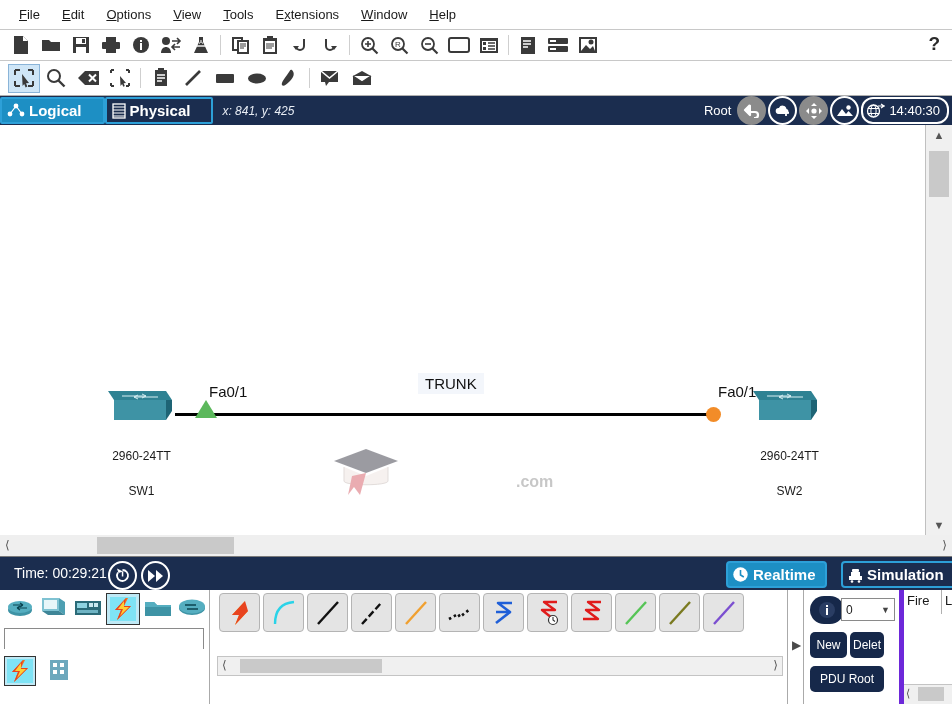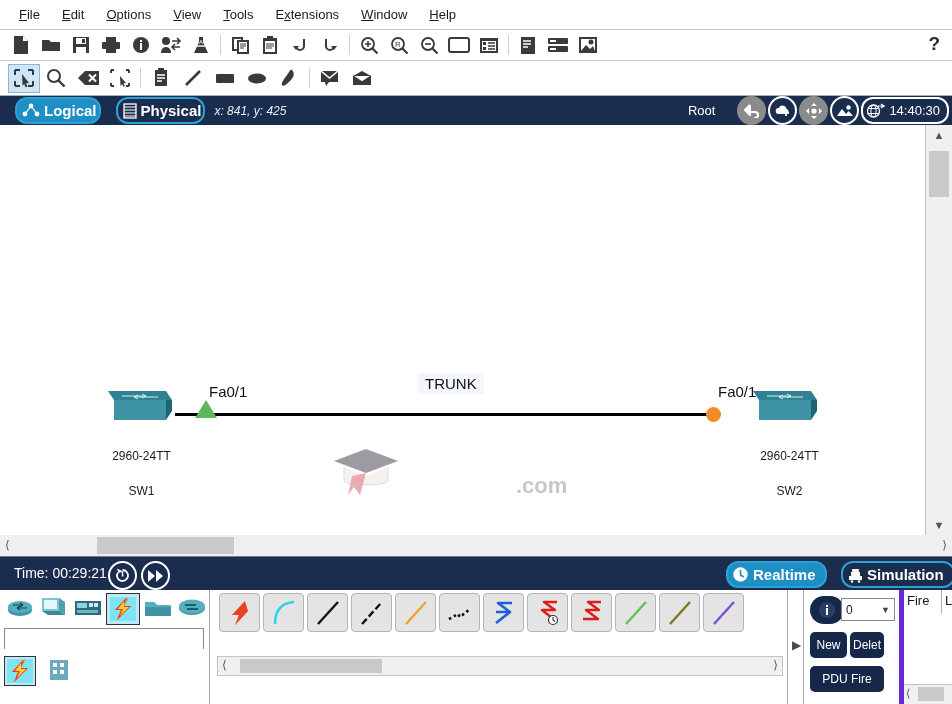--- a/index.html
+++ b/index.html
@@ -84,41 +84,41 @@
     position: absolute; left: 0; top: 96px;
     width: 952px; height: 29px;
     background: #1b2d4f;
     display: flex; align-items: center;
     box-sizing: border-box;
   }
   .pill {
     display: flex; align-items: center;
     height: 23px;
     border: 2px solid #2da0d8;
-    border-radius: 12px;
-    padding: 0 2px 0 5px;
-    margin-left: 15px;
+    border-radius: 2px;
+    padding: 0 21px 0 5px;
+    margin-left: 0;
     color: #ffffff;
     font-size: 15px; font-weight: bold;
     cursor: default;
     white-space: nowrap;
   }
   .pill.active { background: #1d8fc4; }
   .pill .gl { margin-right: 4px; display: flex; align-items: center; }
   .coords {
     color: #e8edf5; font-size: 12px;
     margin-left: 9px; font-style: italic;
     white-space: nowrap;
   }
   .tb-right {
     position: absolute; right: 3px; top: 0;
     height: 29px;
     display: flex; align-items: center;
   }
-  .rootlabel { color: #ffffff; font-size: 13px; margin-right: 22px; }
+  .rootlabel { color: #ffffff; font-size: 13px; margin-right: 6px; }
   .circbtn {
     width: 25px; height: 25px;
     border-radius: 50%;
     border: 2px solid #ffffff;
     display: flex; align-items: center; justify-content: center;
     margin-right: 2px;
     cursor: default;
     background: #1b2d4f;
   }
   .circbtn.grey { background: #8b8b8b; border-color: #8b8b8b; }
@@ -226,21 +226,21 @@
   .watermark {
     position: absolute;
     display: flex; align-items: center;
     opacity: 0.55;
     pointer-events: none;
   }
   .wm-text { font-size: 38px; font-weight: bold; letter-spacing: -1px; }
   .wm-win { color: #8fa9c4; }
   .wm-it  { color: #6b6b6b; }
   .wm-exam{ color: #c27b7b; }
-  .wm-com { font-size: 22px; color: #9a9a9a; font-weight: bold; }
+  .wm-com { font-size: 16px; color: #9a9a9a; font-weight: bold; }
 
   
   .timebar {
     position: absolute; left: 0; top: 557px;
     width: 952px; height: 33px;
     background: #1b2d4f;
     box-sizing: border-box;
   }
   .timetext {
     position: absolute; left: 14px; top: 8px;
@@ -253,21 +253,21 @@
     border-radius: 50%;
     border: 2px solid #ffffff;
     display: flex; align-items: center; justify-content: center;
     cursor: default;
   }
   .modepill {
     position: absolute; top: 4px;
     display: flex; align-items: center;
     height: 23px;
     border: 2px solid #2da0d8;
-    border-radius: 12px;
+    border-radius: 4px;
     padding: 0 9px 0 4px;
     color: #ffffff; font-size: 15px; font-weight: bold;
     cursor: default; white-space: nowrap;
   }
   .modepill.active { background: #1d8fc4; }
 
   
   .bottom {
     position: absolute; left: 0; top: 590px;
     width: 952px; height: 114px;
@@ -975,21 +975,21 @@
               <rect x="8" y="7" width="2" height="7" fill="#fff"></rect>
               <rect x="8" y="4" width="2" height="2" fill="#fff"></rect>
             </svg>
         </div>
         <div class="scenbox">
           <span>0</span>
           <span style="font-size:9px;color:#444;">▼</span>
         </div>
         <div class="pdubtn" style="left:6px; top:42px; width:37px; height:26px;">New</div>
         <div class="pdubtn" style="left:46px; top:42px; width:34px; height:26px;">Delet</div>
-        <div class="pdubtn" style="left:6px; top:76px; width:74px; height:26px;">PDU Fire</div>
+        <div class="pdubtn" style="left:6px; top:76px; width:74px; height:26px;">PDU Root</div>
       </div>
       <div class="pdu-table">
         <div class="pdu-th" style="left:3px;">Fire</div>
         <div class="pdu-thsep"></div>
         <div class="pdu-th" style="left:41px;">Las</div>
         <div class="pdu-hscroll">
           <span class="pdu-hsarrow">⟨</span>
           <div class="pdu-hthumb"></div>
         </div>
       </div>

